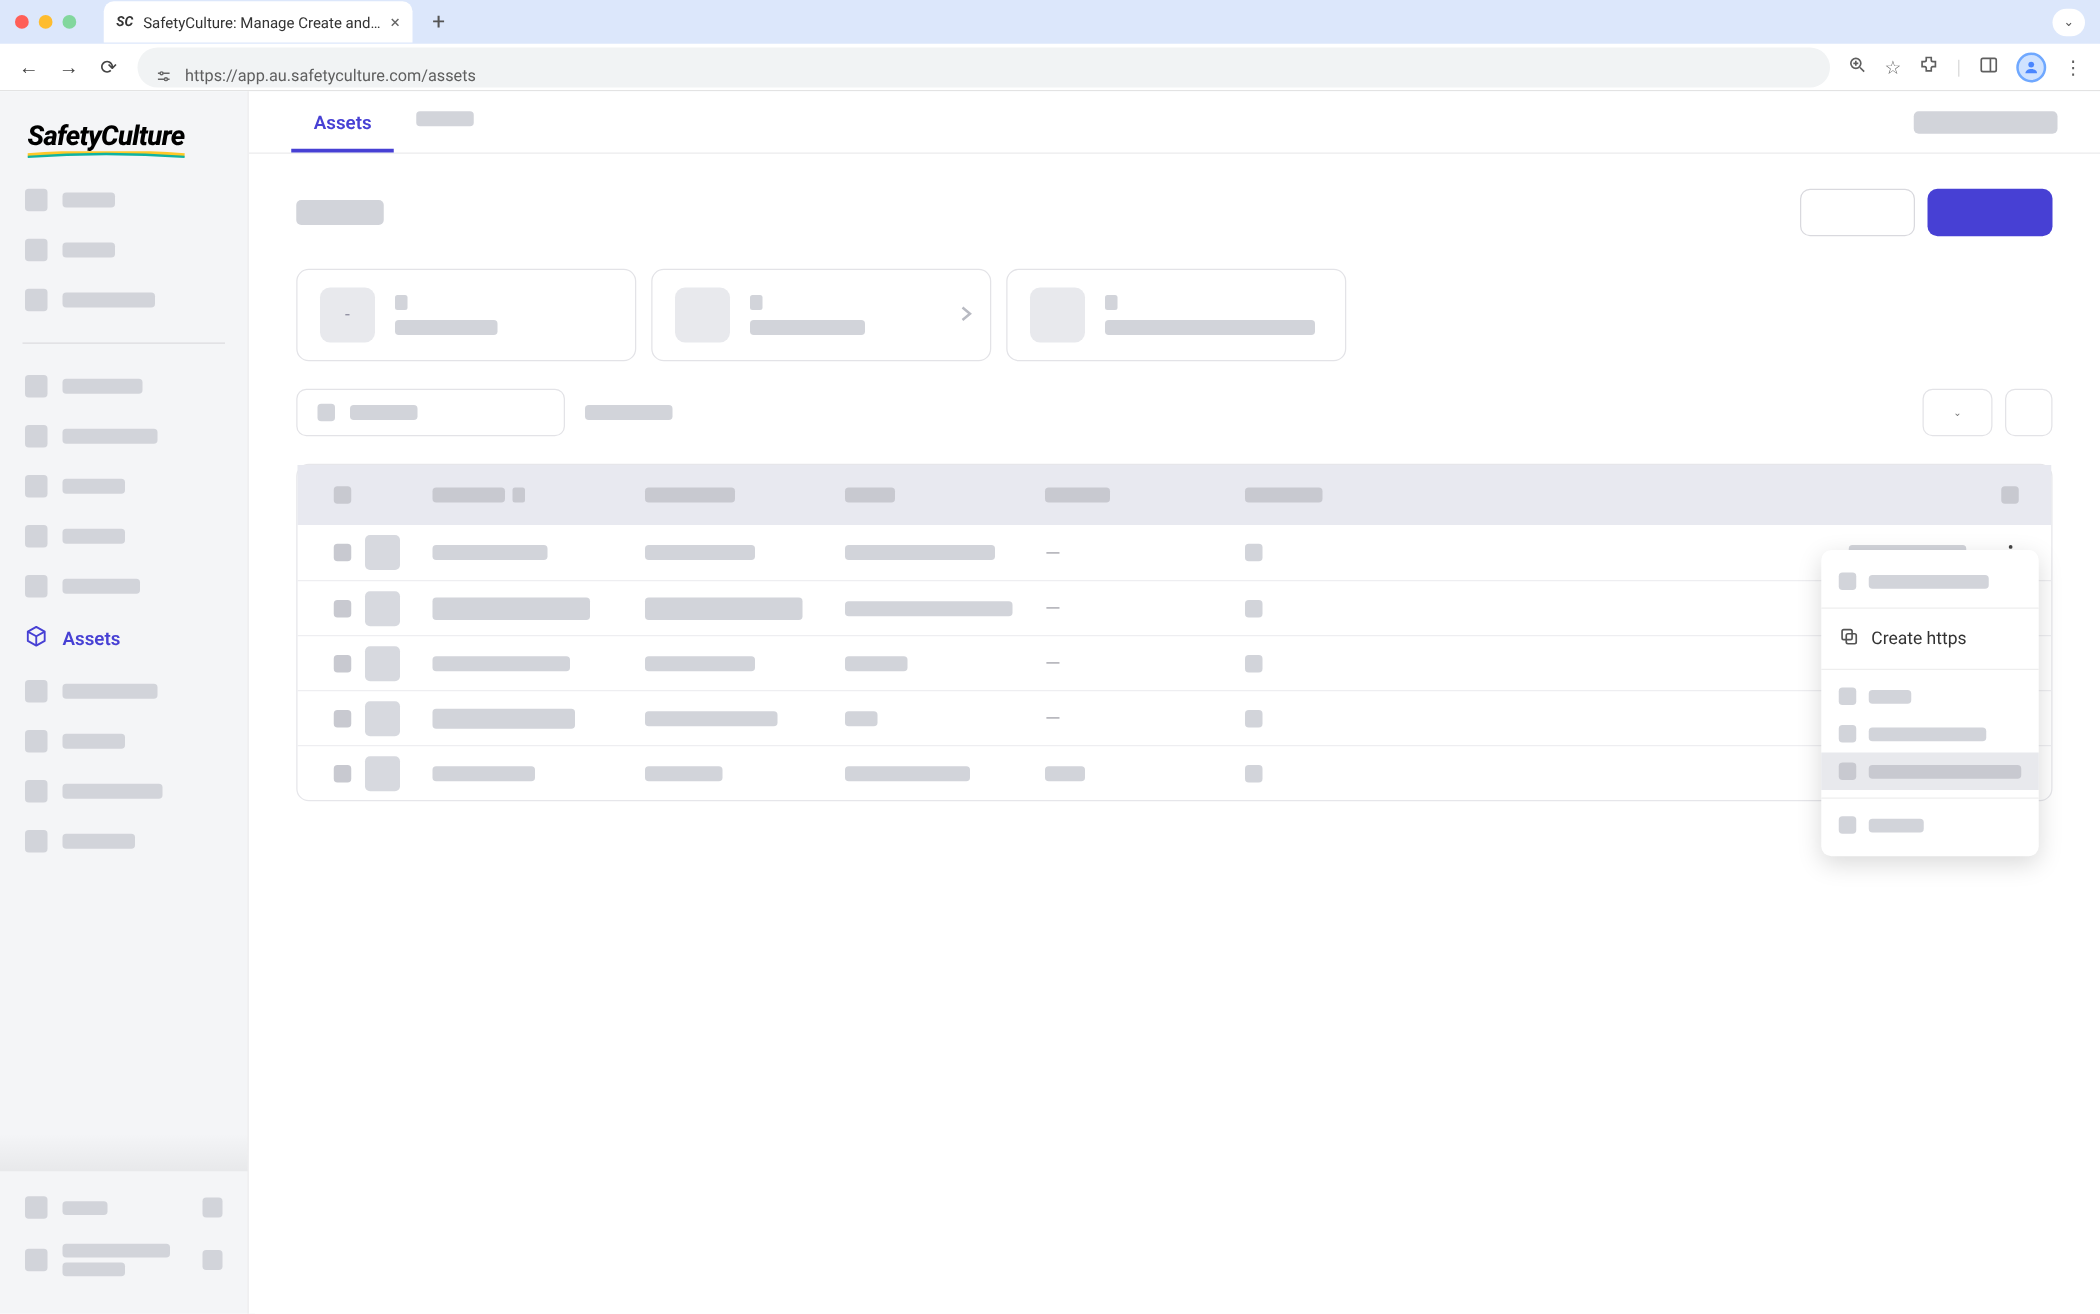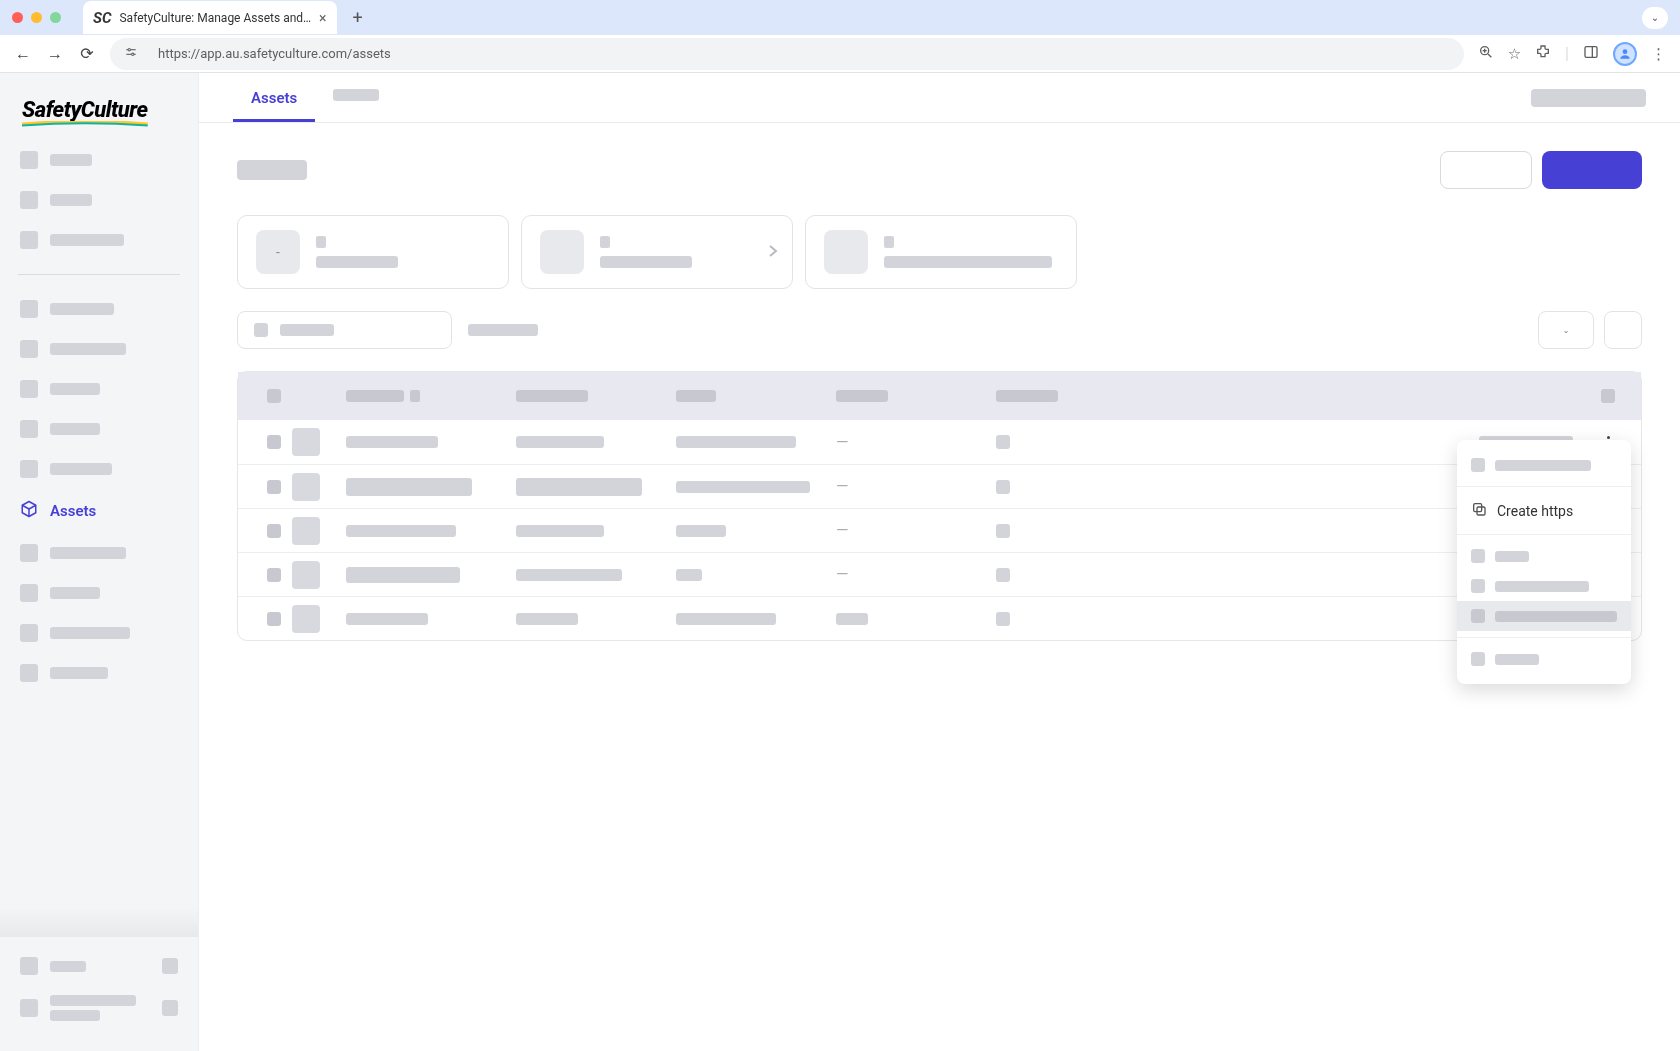--- a/index.html
+++ b/index.html
@@ -7,27 +7,27 @@
 
     
     .browser-chrome { background: #dce7fb; }
     .tab-strip { height: 35px; display: flex; align-items: center; padding: 0 12px; gap: 10px; }
     .traffic-lights { display: flex; gap: 8px; margin-right: 12px; }
     .dot { width: 11px; height: 11px; border-radius: 50%; }
     .dot.red { background: #ff5f57; }
     .dot.yellow { background: #febc2e; }
     .dot.green { background: #28c840; opacity: .5; }
     .tab { background: #fff; border-radius: 8px 8px 0 0; height: 33px; display: flex; align-items: center; padding: 0 10px; min-width: 200px; gap: 8px; font-size: 12px; color: #333; }
-    .tab .favicon { font-weight: 700; font-style: italic; font-size: 15px; }
+    .tab .favicon { font-weight: 700; font-style: italic; font-size: 11px; }
     .tab .close { margin-left: auto; font-size: 14px; color: #666; cursor: pointer; }
     .new-tab { font-size: 18px; color: #555; cursor: pointer; padding: 0 6px; }
     .chevron-down-pill { margin-left: auto; width: 26px; height: 22px; background: #fff; border-radius: 11px; display: flex; align-items: center; justify-content: center; font-size: 10px; color: #555; }
     .toolbar { background: #fff; height: 38px; display: flex; align-items: center; padding: 0 14px; gap: 14px; border-bottom: 1px solid #e3e3e3; }
     .nav-btn { color: #444; font-size: 16px; cursor: pointer; width: 18px; text-align: center; }
-    .addr-bar { flex: 1; background: #f1f3f4; border-radius: 18px; height: 28px; display: flex; align-items: center; padding: 16px 14px; gap: 20px; }
+    .addr-bar { flex: 1; background: #f1f3f4; border-radius: 18px; height: 28px; display: flex; align-items: flex-start; padding: 16px 14px; gap: 10px; }
     .site-tune { font-size: 13px; color: #666; }
     .addr-text { font-size: 13px; color: #5f5f5f; }
     .toolbar-icons { display: flex; gap: 14px; align-items: center; color: #5f5f5f; }
     .toolbar-icons .icon { font-size: 15px; cursor: pointer; }
     .avatar-circle { width: 24px; height: 24px; border-radius: 50%; background: #cfe2ff; display: flex; align-items: center; justify-content: center; border: 2px solid #6fa8ff; }
     .avatar-circle svg { width: 14px; height: 14px; }
 
     
     .app { display: flex; height: 978px; background: #fff; }
     .sidebar { width: 199px; background: #f4f5f7; border-right: 1px solid #ededee; display: flex; flex-direction: column; position: relative; }
@@ -122,21 +122,21 @@
 
 <div class="browser-chrome">
   <div class="tab-strip">
     <div class="traffic-lights">
       <div class="dot red"></div>
       <div class="dot yellow"></div>
       <div class="dot green"></div>
     </div>
     <div class="tab">
       <span class="favicon">SC</span>
-      <span>SafetyCulture: Manage Assets and…</span>
+      <span>SafetyCulture: Manage Create and…</span>
       <span class="close">×</span>
     </div>
     <div class="new-tab">+</div>
     <div class="chevron-down-pill">⌄</div>
   </div>
   <div class="toolbar">
     <div class="nav-btn">←</div>
     <div class="nav-btn">→</div>
     <div class="nav-btn">⟳</div>
     <div class="addr-bar">

